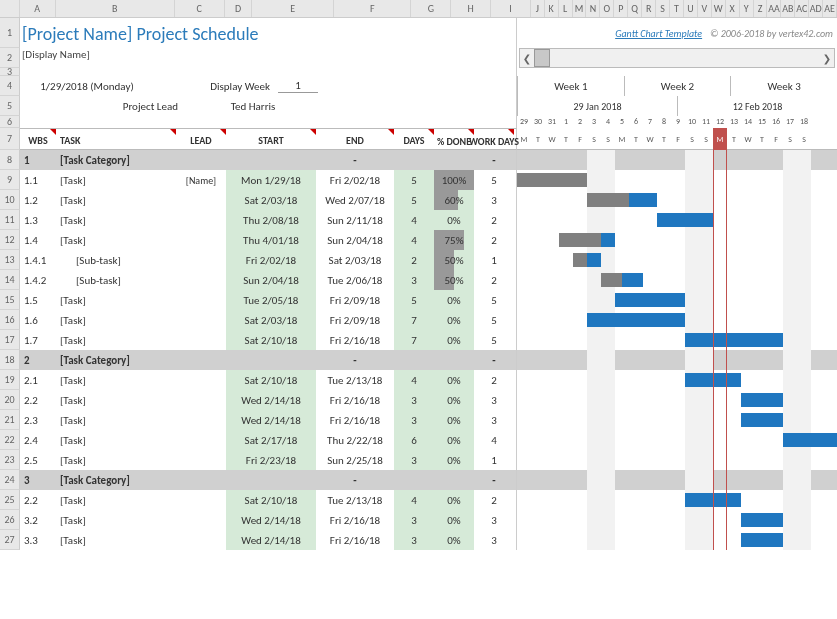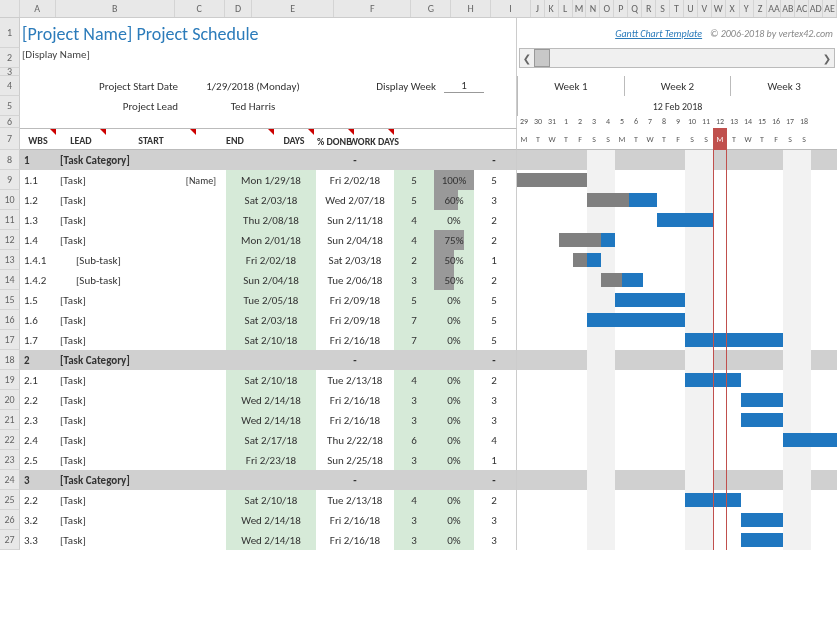--- a/index.html
+++ b/index.html
@@ -140,38 +140,38 @@
       </div>
     </div>
 
     <div class="flex" style="height:8px">
         <div class="leftpane"></div>
         <div class="rightpane"></div>
       </div>
 
     <div class="flex">
       <div class="leftpane meta">
-        <div class="lbl" style="width:166px">Project Start Date</div>
         <div class="val" style="width:134px">1/29/2018 (Monday)</div>
         <div class="lbl" style="width:124px;text-align:right">Display Week</div>
         <div class="val" style="width:40px;border-bottom:1px solid #999">1</div>
       </div>
       <div class="rightpane weekh" id="weeklabels">
           <div>Week 1</div>
           <div>Week 2</div>
           <div>Week 3</div>
         </div>
     </div>
 
     <div class="flex">
       <div class="leftpane meta">
         <div class="lbl" style="width:166px">Project Lead</div>
         <div class="val" style="width:134px">Ted Harris</div>
       </div>
       <div class="rightpane weekh" id="weekdates">
+          <div style="font-size:10px">29 Jan 2018</div>
           <div style="font-size:10px">12 Feb 2018</div>
         </div>
     </div>
 
     <div class="flex">
       <div class="leftpane" style="height:12px"></div>
       <div class="rightpane daynum" id="daynums">
           <div>29</div>
           <div>30</div>
           <div>31</div>
@@ -195,20 +195,24 @@
           <div>18</div>
         </div>
     </div>
 
     <div class="flex">
       <div class="leftpane headrow">
         <div style="width:36px">
             <span class="tri"></span>
             <span>WBS</span>
           </div>
+        <div style="width:120px;justify-content:flex-start;padding-left:4px">
+            <span class="tri"></span>
+            <span>TASK</span>
+          </div>
         <div style="width:50px">
             <span class="tri"></span>
             <span>LEAD</span>
           </div>
         <div style="width:90px">
             <span class="tri"></span>
             <span>START</span>
           </div>
         <div style="width:78px">
             <span class="tri"></span>
@@ -293,21 +297,21 @@
         <div class="cell pct" style="width:40px">
               <div class="pctbar" style="width:0%"></div>
               <span class="pcttxt">0%</span>
             </div>
         <div class="cell" style="width:40px">2</div>
       </div>
           <div class="row">
         <div class="cell lalign" style="width:36px">1.4</div>
         <div class="cell lalign" style="width:120px;padding-left:4px">[Task]</div>
         <div class="cell" style="width:50px;font-size:10px"></div>
-        <div class="cell green" style="width:90px">Mon 2/01/18</div>
+        <div class="cell green" style="width:90px">Thu 4/01/18</div>
         <div class="cell" style="width:78px">Sun 2/04/18</div>
         <div class="cell green" style="width:40px">4</div>
         <div class="cell pct" style="width:40px">
               <div class="pctbar" style="width:75%"></div>
               <span class="pcttxt">75%</span>
             </div>
         <div class="cell" style="width:40px">2</div>
       </div>
           <div class="row">
         <div class="cell lalign" style="width:36px">1.4.1</div>

